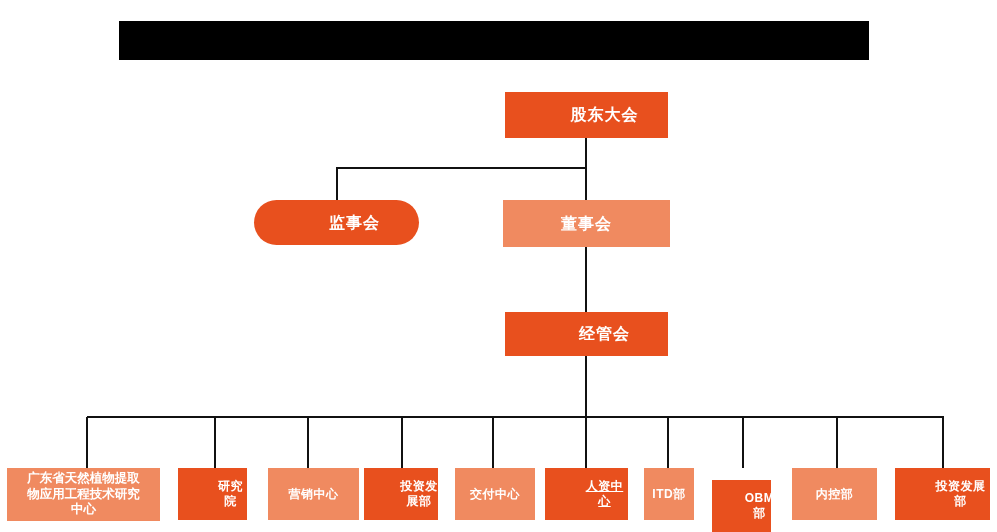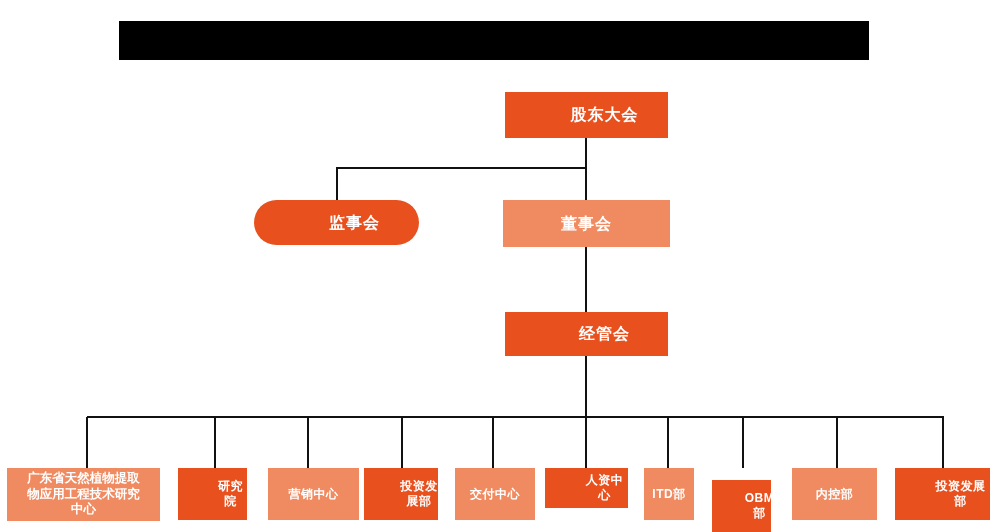--- a/index.html
+++ b/index.html
@@ -80,19 +80,19 @@
   <div class="node primary" style="left:254px;top:200px;width:165px;height:45px;border-radius:23px;">监事会</div>
   <div class="node secondary" style="left:503px;top:200px;width:167px;height:47px;">董事会</div>
 
   <div class="node primary" style="left:505px;top:312px;width:163px;height:44px;">经管会</div>
 
   <div class="node secondary dept dept-long" style="left:7px;top:468px;width:153px;height:53px;">广东省天然植物提取物应用工程技术研究中心</div>
   <div class="node primary dept" style="left:178px;top:468px;width:69px;height:52px;">研究院</div>
   <div class="node secondary dept" style="left:268px;top:468px;width:91px;height:52px;">营销中心</div>
   <div class="node primary dept" style="left:364px;top:468px;width:74px;height:52px;">投资发展部</div>
   <div class="node secondary dept" style="left:455px;top:468px;width:80px;height:52px;">交付中心</div>
-  <div class="node primary dept" style="left:545px;top:468px;width:83px;height:40px;">人资中心</div>
+  <div class="node primary dept" style="left:545px;top:468px;width:83px;height:52px;text-decoration:underline;">人资中心</div>
   <div class="node secondary dept" style="left:644px;top:468px;width:50px;height:52px;">ITD部</div>
   <div class="node primary dept" style="left:712px;top:468px;width:59px;height:52px;margin-top:12px;">OBM部</div>
   <div class="node secondary dept" style="left:792px;top:468px;width:85px;height:52px;">内控部</div>
   <div class="node primary dept" style="left:895px;top:468px;width:95px;height:52px;">投资发展部</div>
 
 </div>
 
 </body></html>

